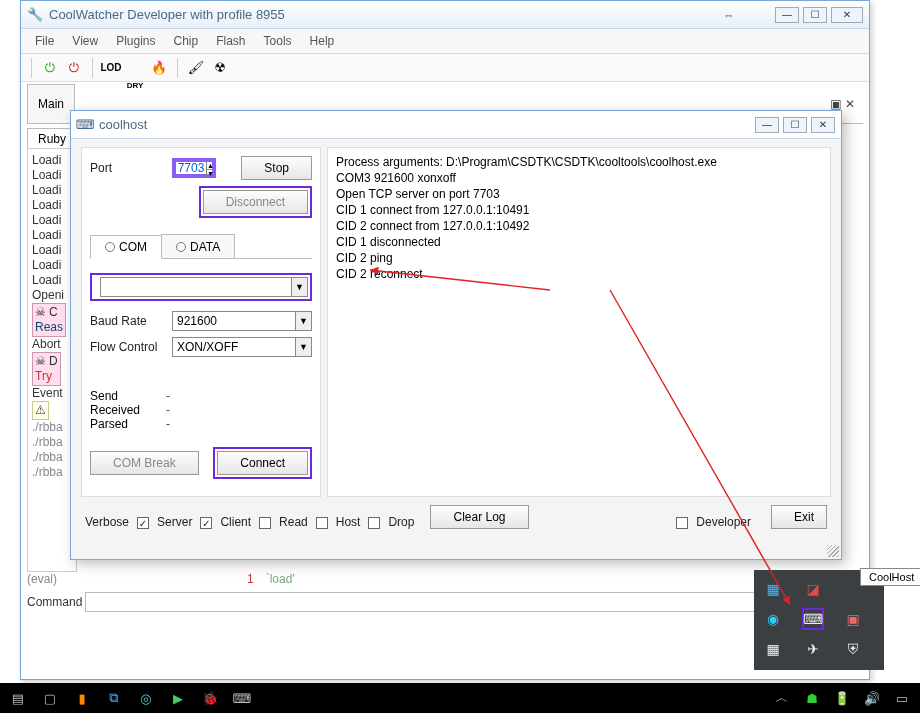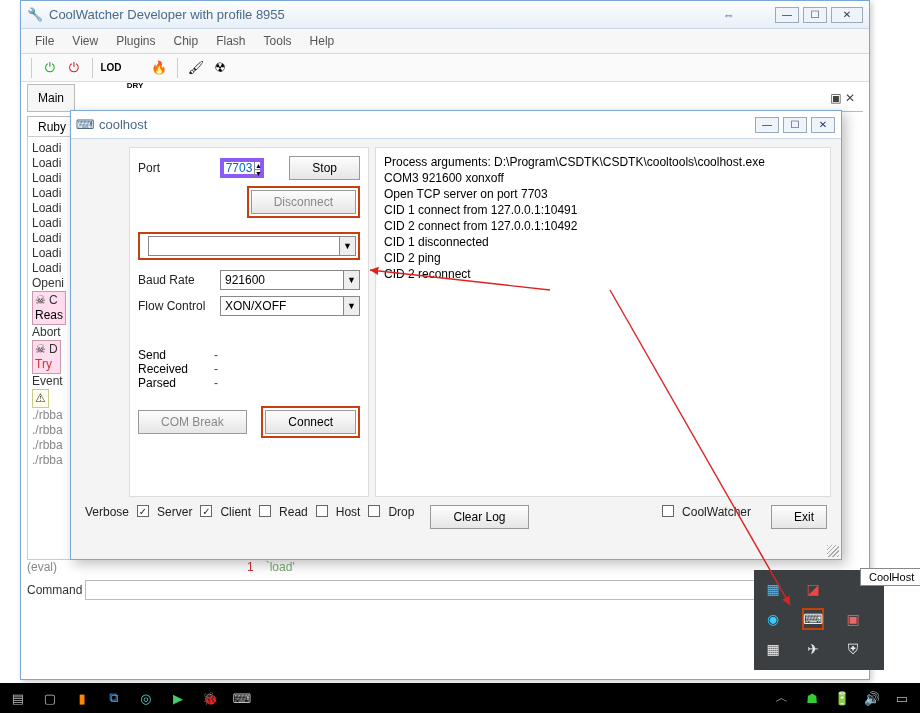--- a/index.html
+++ b/index.html
@@ -13,21 +13,21 @@
 .win-btns { display: flex; gap: 4px; }
 .win-btn { width: 24px; height: 16px; border: 1px solid #9ab; background: #eef4fa; display: flex; align-items: center; justify-content: center; font-size: 10px; color: #335; cursor:pointer; }
 .win-btn.wide { width: 32px; }
 .menubar { height: 22px; display: flex; align-items: center; padding: 12px 6px; gap: 2px; border-bottom: 1px solid #d8d8d8; background:#f7f7f7; }
 .menubar span { padding: 2px 8px; color: #555; cursor:pointer; }
 .toolbar { height: 28px; display: flex; align-items: center; padding: 0 6px; gap: 4px; border-bottom: 1px solid #ddd; background:#fafafa; }
 .tool { width: 20px; height: 20px; display:flex; align-items:center; justify-content:center; font-size:13px; cursor:pointer; }
 .tool-sep { width:1px; height:20px; background:#ccc; margin:0 4px; }
 
 .main-area { position: relative; padding: 2px 6px; }
-.tab-main { display:inline-block; padding:6px 10px; border:1px solid #bbb; border-bottom:none; background:#f6f6f6; position:relative; z-index:1; }
+.tab-main { display:inline-block; padding:12px 10px; border:1px solid #bbb; border-bottom:none; background:#f6f6f6; position:relative; z-index:1; }
 .tab-main-row { border-bottom:1px solid #bbb; display:flex; align-items:center; justify-content:space-between; }
 .tab-close { padding:0 8px; font-size:12px; color:#444; cursor:pointer; }
 
 .ruby-tab { display:inline-block; padding:3px 10px; border:1px solid #bbb; border-bottom:none; background:#fff; margin-top:4px; }
 .log-pane { border:1px solid #ccc; margin-top:-1px; padding:4px; height:424px; font-family:"Consolas",monospace; font-size:11px; color:#333; line-height:15px; overflow:hidden; position:relative; background:#fff; }
 .log-line { white-space:nowrap; }
 .log-badge { border:1px solid #c9a; background:#fde; padding:1px 2px; display:inline-block; font-size:10px; }
 .log-badge.warn { background:#ffe; border-color:#cc8; }
 .eval-line { font-family:"Consolas",monospace; font-size:11px; color:#888; }
 .eval-line .num { color:#c33; margin-left:190px; }
@@ -35,49 +35,49 @@
 
 .cmd-row { margin-top:6px; display:flex; align-items:center; gap:3px; }
 .cmd-row label { font-size:12px; color:#333; }
 .cmd-row input { flex:1; height:20px; border:1px solid #bbb; padding:0 4px; }
 
 
 .dialog { position:absolute; left:70px; top:110px; width:772px; height:450px; border:1px solid #7ba7d7; background:#f4f4f4; box-shadow:4px 4px 12px rgba(0,0,0,0.25); z-index:10; }
 .dialog .titlebar { background:#fff; }
 .dialog-body { padding:8px 10px; display:flex; flex-direction:column; height:calc(100% - 28px); }
 .dlg-top { display:flex; gap:6px; height:350px; }
-.dlg-left { width:240px; display:flex; flex-direction:column; gap:6px; border:1px solid #ddd; background:#fff; padding:8px; position:relative;margin-left:48px; }
+.dlg-left { width:240px; display:flex; flex-direction:column; gap:6px; border:1px solid #ddd; background:#fff; padding:8px; position:relative; }
 .dlg-right { flex:1; border:1px solid #ddd; background:#fff; padding:6px 8px; font-family:"Consolas",monospace; font-size:12px; line-height:16px; white-space:pre; position:relative; }
 
 .row { display:flex; align-items:center; gap:6px; }
 .row label { width:76px; font-size:12px; color:#222; }
 .spin { width:44px; height:20px; border:4px solid #8b5cf6; display:flex; }
 .spin input { width:30px; border:0; text-align:center; color:#06c; font-size:12px; }
 .spin-btns { display:flex; flex-direction:column; width:14px; }
 .spin-btns div { height:10px; font-size:7px; display:flex; align-items:center; justify-content:center; border-left:1px solid #888; cursor:pointer; }
 .spin-btns div:first-child{border-bottom:1px solid #888;}
 
 .btn { height:24px; padding:0 22px; border:1px solid #999; background:linear-gradient(#fdfdfd,#e6e6e6); font-size:12px; cursor:pointer; }
 .btn.dim { color:#888; }
-.red-box { border:2px solid #c2410c; padding:2px; }
+.red-box { border:2px solid #6d28d9; padding:2px; }
 
 .tabs2 { display:flex; border-bottom:1px solid #bbb; margin-top:10px; }
 .tabs2 .t { padding:4px 14px; border:1px solid #bbb; border-bottom:none; margin-right:-1px; background:#f8f8f8; display:flex; align-items:center; gap:4px; cursor:pointer;}
 .tabs2 .t.active { background:#fff; border-bottom:1px solid #fff; position:relative; top:1px; }
 .radio { width:10px; height:10px; border:1px solid #777; border-radius:50%; display:inline-block; }
 
 .sel { flex:1; height:20px; border:1px solid #888; background:#fff; display:flex; }
 .sel .arrow { width:16px; border-left:1px solid #888; display:flex; align-items:center; justify-content:center; font-size:9px; background:#eee; cursor:pointer;}
 .sel span { flex:1; padding:0 4px; font-size:12px; display:flex; align-items:center; }
 
 .stat-row { display:flex; font-size:12px;align-items:center; }
 .stat-row label { width:76px; }
 .stat-row .dash { color:#444; }
 
-.dlg-bottom { display:flex; align-items:flex-start; gap:8px; padding:8px 4px 0; border-top:0; }
+.dlg-bottom { display:flex; align-items:flex-end; gap:8px; padding:8px 4px 0; border-top:0; }
 .cb { width:12px; height:12px; border:1px solid #666; display:inline-flex; align-items:center; justify-content:center; font-size:10px; background:#fff; cursor:pointer;}
 .cb.checked::after { content:"✓"; font-size:10px; color:#222; }
 .blab { font-size:12px; color:#222; }
 
 .resize-grip { position:absolute; right:2px; bottom:2px; width:12px; height:12px; background:repeating-linear-gradient(135deg,#aaa 0,#aaa 1px,transparent 1px,transparent 3px); }
 
 
 .tray { position:absolute; right:36px; top:570px; width:130px; height:100px; background:#3b3f42; padding:8px; display:grid; grid-template-columns:repeat(3,1fr); grid-template-rows:repeat(3,1fr); gap:6px; z-index:20; }
 .tray .ti { width:22px; height:22px; display:flex; align-items:center; justify-content:center; font-size:14px; color:#eee; cursor:pointer; }
 .tray-tip { position:absolute; left:106px; top:-2px; background:#fff; border:1px solid #888; padding:2px 8px; font-size:11px; white-space:nowrap; z-index:21; }
@@ -138,21 +138,21 @@
           <div class="log-line">Loadi</div>
           <div class="log-line">Loadi</div>
           <div class="log-line">Loadi</div>
           <div class="log-line">Loadi</div>
           <div class="log-line">Loadi</div>
           <div class="log-line">Loadi</div>
           <div class="log-line">Loadi</div>
           <div class="log-line">Loadi</div>
           <div class="log-line">Loadi</div>
           <div class="log-line">Openi</div>
-          <div class="log-badge"><span>☠ C</span><br><span style="color:#000000">Reas</span></div>
+          <div class="log-badge"><span>☠ C</span><br><span style="color:#0c4a6e">Reas</span></div>
           <div class="log-line">Abort</div>
           <div class="log-badge"><span>☠ D</span><br><span style="color:#c33">Try </span></div>
           <div class="log-line">Event</div>
           <div class="log-badge warn"><span>⚠</span></div>
           <div class="log-line" style="color:#888">./rbba</div>
           <div class="log-line" style="color:#888">./rbba</div>
           <div class="log-line" style="color:#888">./rbba</div>
           <div class="log-line" style="color:#888">./rbba</div>
         </div>
       </div>
@@ -188,20 +188,30 @@
                 <div>▼</div>
               </div>
           </div>
           <div style="flex:1"></div>
           <button class="btn">Stop</button>
         </div>
         <div class="row" style="justify-content:flex-end;">
           <span class="red-box"><button class="btn dim">Disconnect</button></span>
         </div>
 
+        <div class="tabs2">
+          <div class="t active">
+              <span class="radio"></span>
+              <span>COM</span>
+            </div>
+          <div class="t">
+              <span class="radio"></span>
+              <span>DATA</span>
+            </div>
+        </div>
 
         <div style="padding:8px 0 4px;">
           <div class="row red-box" style="margin-bottom:10px;">
             <label style="width:0"></label>
             <div class="sel">
                 <span></span>
                 <div class="arrow">▼</div>
               </div>
           </div>
           <div class="row" style="margin-bottom:6px;">
@@ -259,21 +269,21 @@
         <span class="blab">Client</span>
       <span class="cb"></span>
         <span class="blab">Read</span>
       <span class="cb"></span>
         <span class="blab">Host</span>
       <span class="cb"></span>
         <span class="blab">Drop</span>
       <button class="btn" style="margin-left:8px;">Clear Log</button>
       <div style="flex:1"></div>
       <span class="cb"></span>
-        <span class="blab">CoolWatcher</span>
+        <span class="blab">Developer</span>
       <button class="btn" style="margin-left:12px; width:56px;">Exit</button>
     </div>
     <div class="resize-grip"></div>
   </div>
 </div>
 
 <div class="tray">
   <div class="tray-tip">CoolHost</div>
   <div class="ti" style="color:#4bf">▦</div>
   <div class="ti" style="color:#e44">◪</div>

